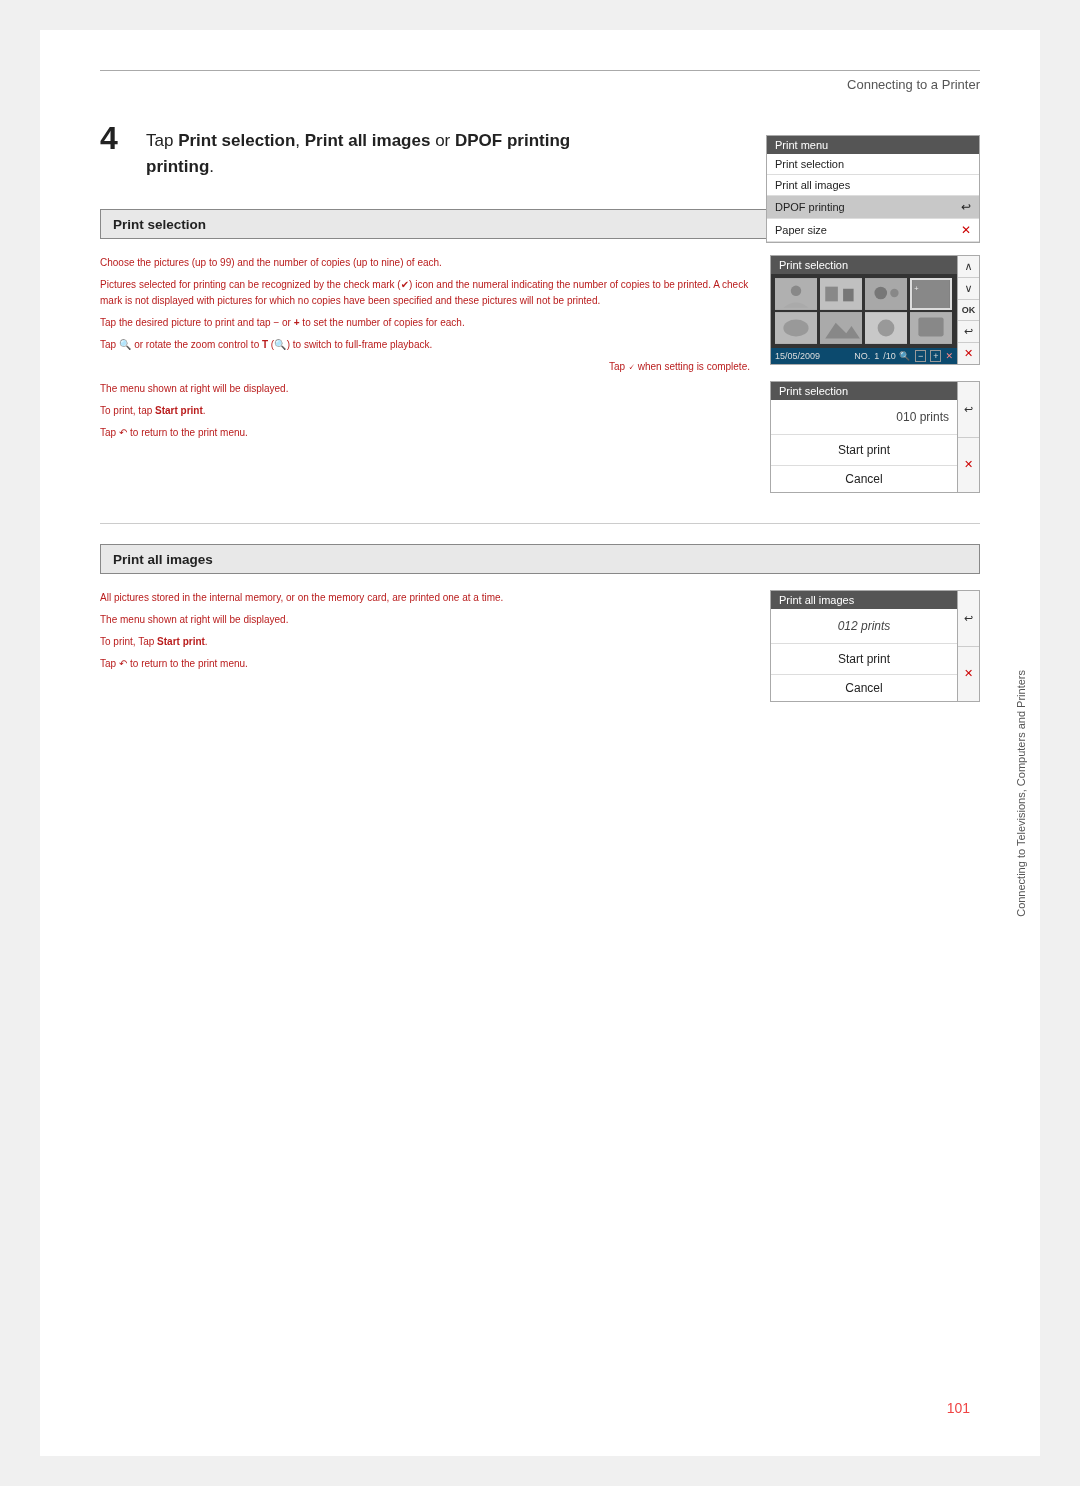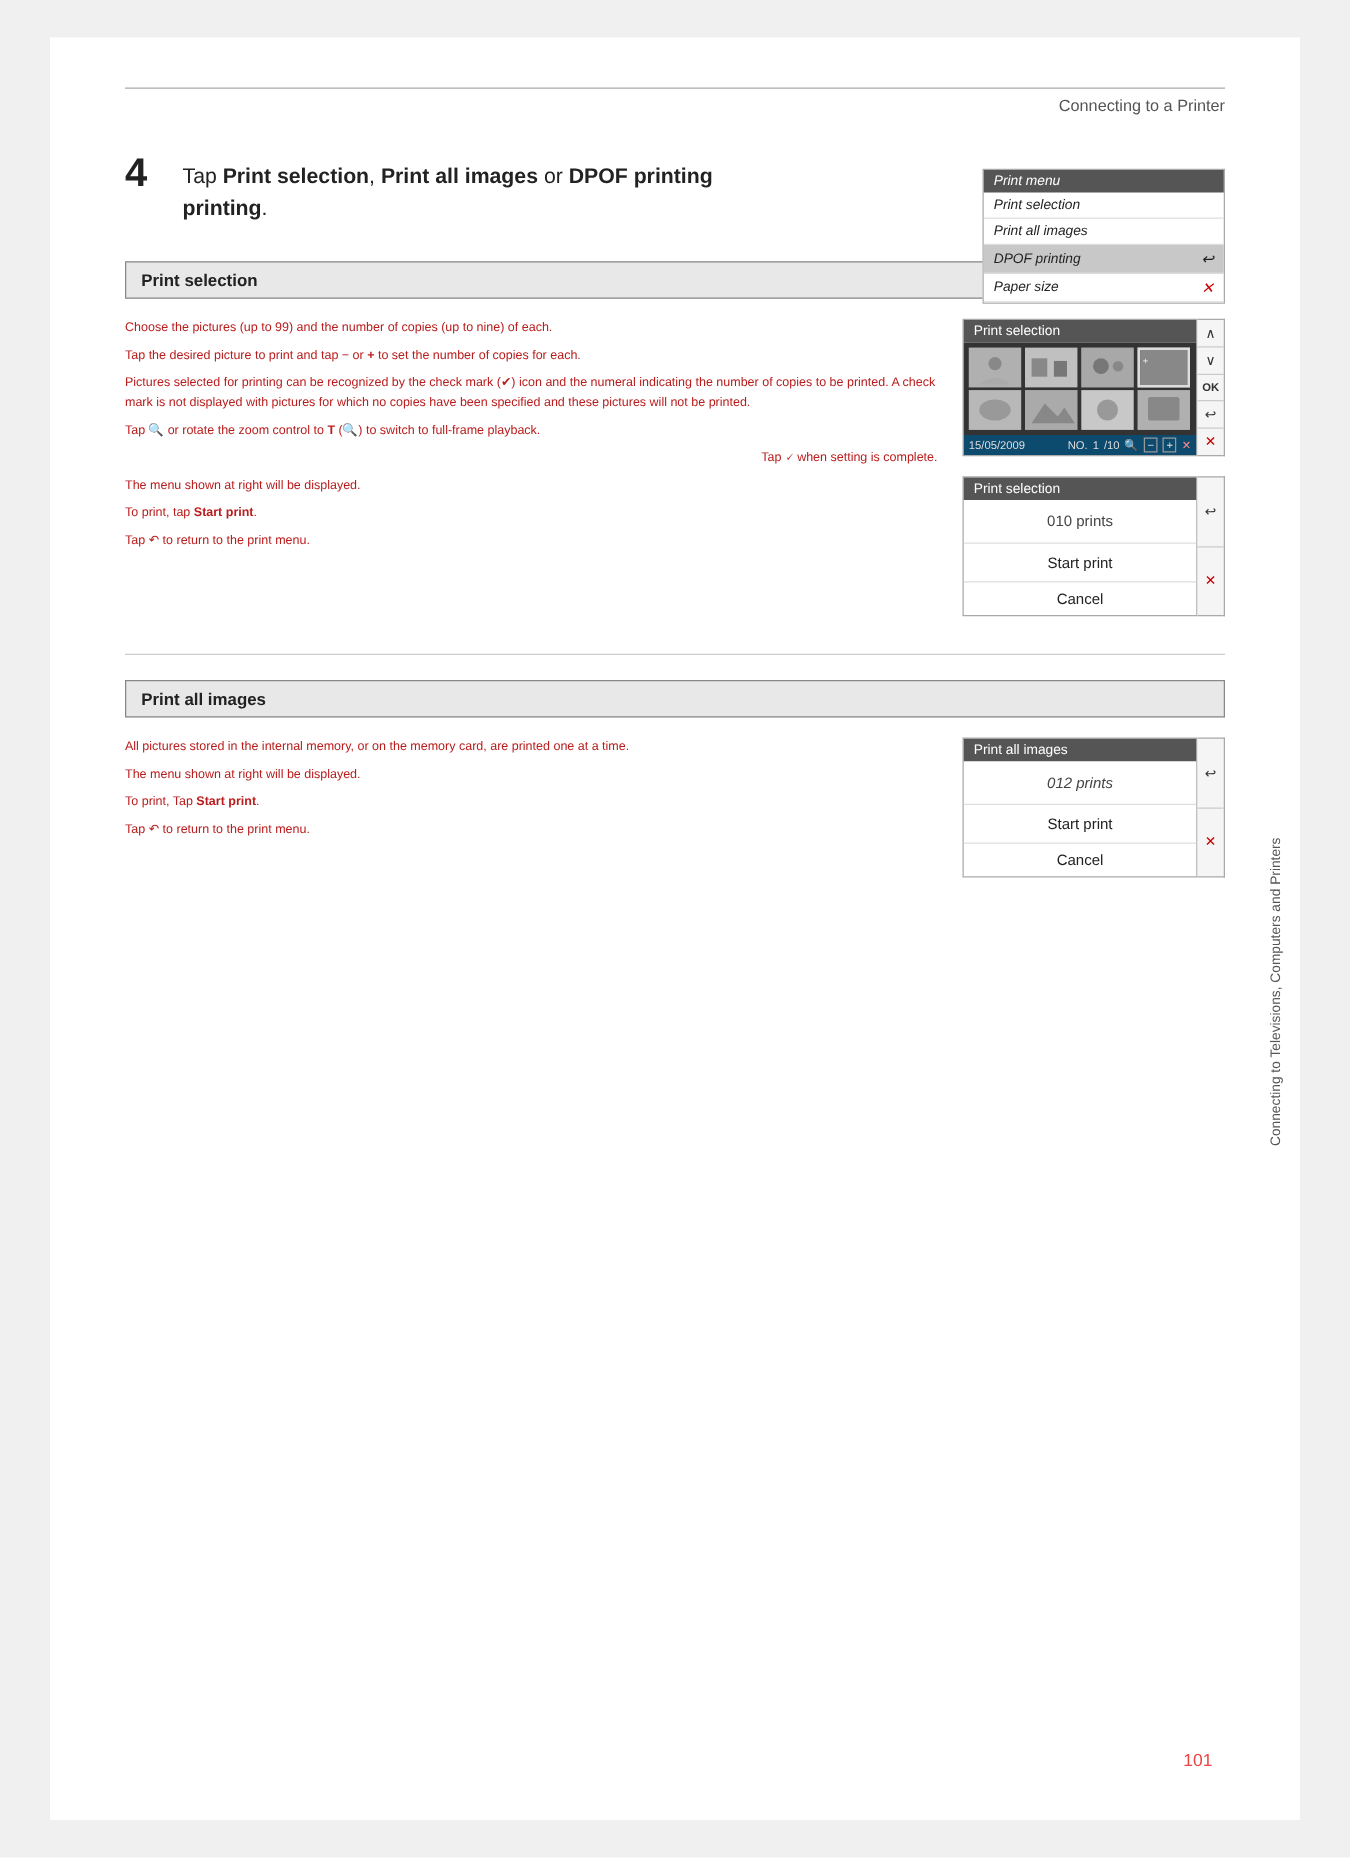--- a/index.html
+++ b/index.html
@@ -204,21 +204,21 @@
 
   <div class="step-header">
     <div class="step-number">4</div>
     <div class="step-title">
       <span>Tap </span><strong>Print selection</strong><span>, </span><strong>Print all images</strong><span> or </span><strong>DPOF printing</strong><br>
       <span><strong>printing</strong>.</span>
     </div>
   </div>
 
   <div style="position:absolute; top:105px; right:60px;">
-    <div class="cam-screen" style="width:194px;font-style:italic;">
+    <div class="cam-screen" style="width:214px;">
       <div class="cam-screen-header">
         <span>Print menu</span>
       </div>
       <div class="cam-menu-item">
         <span>Print selection</span>
       </div>
       <div class="cam-menu-item">
         <span>Print all images</span>
       </div>
       <div class="cam-menu-item" style="background:#c8c8c8;">
@@ -232,22 +232,22 @@
     </div>
   </div>
 
   <div class="section-box">
     <span class="section-title">Print selection</span>
   </div>
 
   <div class="content-row">
     <div class="content-text">
       <p style="margin-bottom:6px;">Choose the pictures (up to 99) and the number of copies (up to nine) of each.</p>
+      <p style="margin-bottom:6px;">Pictures selected for printing can be recognized by the check mark (✔) icon and the numeral indicating the number of copies to be printed. A check mark is not displayed with pictures for which no copies have been specified and these pictures will not be printed.</p>
       <p style="margin-bottom:6px;">Tap the desired picture to print and tap − or <strong>+</strong> to set the number of copies for each.</p>
-      <p style="margin-bottom:6px;">Pictures selected for printing can be recognized by the check mark (✔) icon and the numeral indicating the number of copies to be printed. A check mark is not displayed with pictures for which no copies have been specified and these pictures will not be printed.</p>
       <p style="margin-bottom:6px;">Tap 🔍 or rotate the zoom control to <strong>T</strong> (🔍) to switch to full-frame playback.</p>
       <p style="margin-bottom:6px;text-align:right;">Tap 🗸 when setting is complete.</p>
       <p style="margin-bottom:6px;">The menu shown at right will be displayed.</p>
       <p style="margin-bottom:6px;">To print, tap <strong>Start print</strong>.</p>
       <p>Tap ↶ to return to the print menu.</p>
     </div>
 
     <div class="content-screens">
 
       <div class="cam-screen-side">
@@ -329,21 +329,21 @@
           <div class="side-btn">↩</div>
           <div class="side-btn" style="color:#c00;">✕</div>
         </div>
       </div>
 
       <div class="cam-screen-side">
         <div class="cam-screen-main">
           <div class="cam-screen-header">
             <span>Print selection</span>
           </div>
-          <div style="padding:10px 8px; font-size:12px; text-align:center; color:#444; border-bottom:1px solid #ddd;">
+          <div style="padding:10px 8px; font-size:12px; text-align:right; color:#444; border-bottom:1px solid #ddd;">
             <span>010 prints</span>
           </div>
           <div style="padding:8px 8px; font-size:12px; text-align:center; border-bottom:1px solid #ddd;">
             <span>Start print</span>
           </div>
           <div style="padding:6px 8px; font-size:12px; text-align:center;">
             <span>Cancel</span>
           </div>
         </div>
         <div class="cam-screen-buttons">

